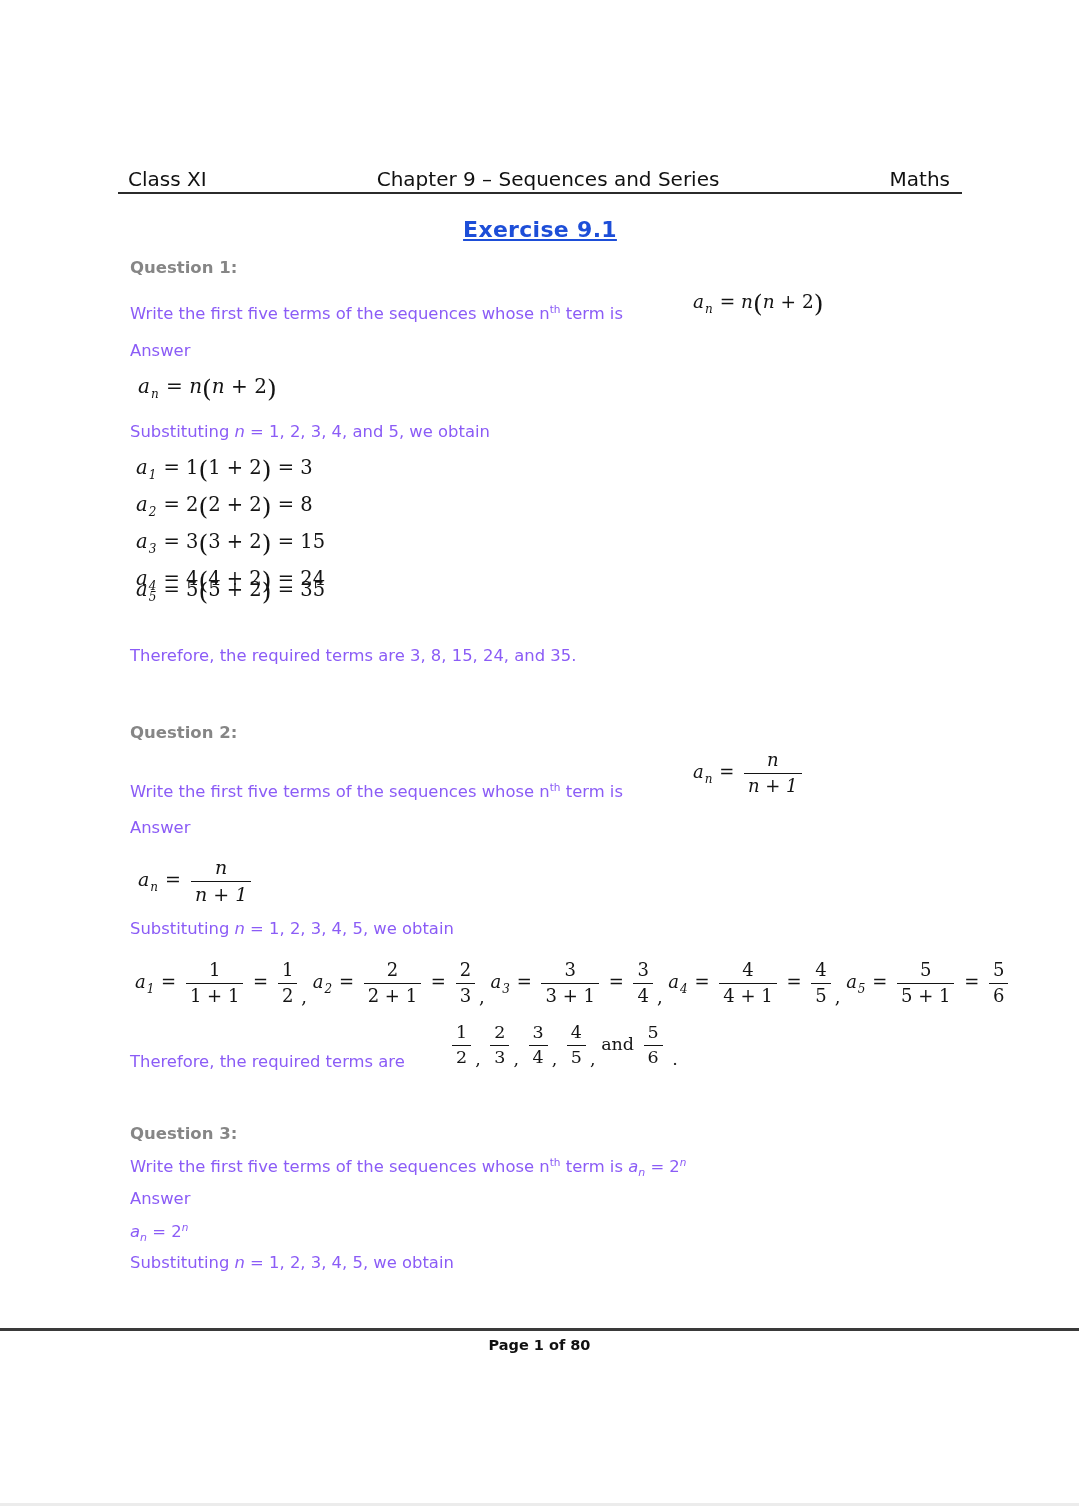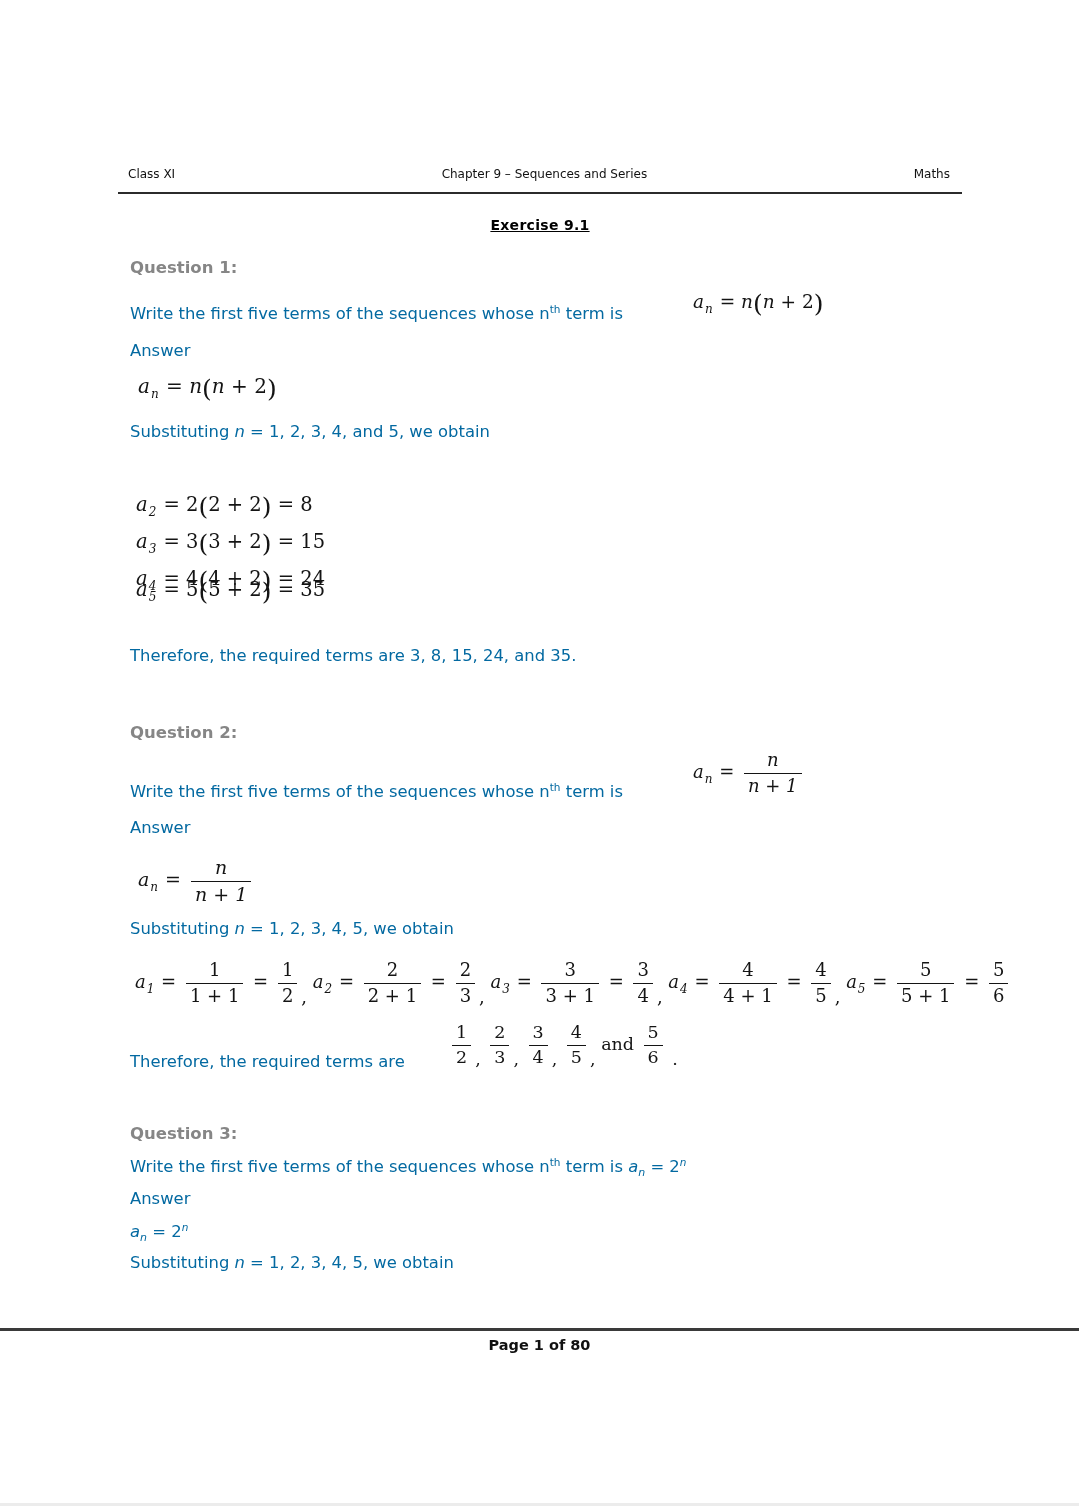--- a/index.html
+++ b/index.html
@@ -3,29 +3,29 @@
 <meta charset="utf-8">
 <style>
   html,body{margin:0;padding:0;background:#fff;}
   body{width:1079px;height:1507px;position:relative;overflow:hidden;
        font-family:"DejaVu Sans",sans-serif;color:#141414;}
   .page{position:absolute;left:118px;top:0;width:844px;height:100%;}
   .abs{position:absolute;}
 
   
   .header-row{top:167px;left:0;width:100%;display:flex;justify-content:space-between;
-              padding:0 12px 0 10px;box-sizing:border-box;font-size:12px;color:#111;}
+              padding:0 12px 0 10px;box-sizing:border-box;font-size:20px;color:#111;}
   .hrule{top:192px;left:0;width:100%;height:2px;background:#2b2b2b;}
 
   
-  .title{top:217px;left:0;width:100%;text-align:center;font-size:14px;font-weight:bold;
-         color:#000000;text-decoration:underline;letter-spacing:.3px;}
+  .title{top:217px;left:0;width:100%;text-align:center;font-size:22px;font-weight:bold;
+         color:#1d4ed8;text-decoration:underline;letter-spacing:.3px;}
 
   
-  .txt{font-size:16.4px;color:#0369a1;line-height:1.25;white-space:nowrap;}
+  .txt{font-size:16.4px;color:#8b5cf6;line-height:1.25;white-space:nowrap;}
   .txt .it{font-style:italic;}
   .txt sup{font-size:10.5px;vertical-align:super;}
   .txt sub{font-size:11px;vertical-align:-4px;}
   .qlabel{font-size:16.5px;font-weight:bold;color:#868686;}
 
   
   .math{font-family:"DejaVu Serif",serif;font-size:19px;color:#141414;white-space:nowrap;}
   .math .mi{font-style:italic;}
   .math .mr{font-style:normal;}
   .math sub{font-size:12px;font-style:italic;vertical-align:-5px;margin:0 1px;}
@@ -83,20 +83,21 @@
 
   <div class="abs title">Exercise 9.1</div>
 
   <div class="abs qlabel" id="q1-label">Question 1:</div>
   <div class="abs txt" id="q1-prompt-text"><span>Write the first five terms of the sequences whose n</span><sup>th</sup><span> term is</span></div>
   <div class="abs math" id="q1-prompt-formula"><span class="mi">a</span><sub>n</sub><span class="mr"> = </span><span class="mi">n</span><span class="mp">(</span><span class="mi">n</span><span class="mr"> + 2</span><span class="mp">)</span></div>
   <div class="abs txt" id="q1-answer">Answer</div>
   <div class="abs math" id="q1-formula"><span class="mi">a</span><sub>n</sub><span class="mr"> = </span><span class="mi">n</span><span class="mp">(</span><span class="mi">n</span><span class="mr"> + 2</span><span class="mp">)</span></div>
   <div class="abs txt" id="q1-subst"><span>Substituting </span><span class="it">n</span><span> = 1, 2, 3, 4, and 5, we obtain</span></div>
 
+  <div class="abs math eqline" id="eq-0"><span class="mi">a</span><sub>1</sub><span class="mr"> = 1</span><span class="mp">(</span><span class="mr">1 + 2</span><span class="mp">)</span><span class="mr"> = 3</span></div>
   <div class="abs math eqline" id="eq-1"><span class="mi">a</span><sub>2</sub><span class="mr"> = 2</span><span class="mp">(</span><span class="mr">2 + 2</span><span class="mp">)</span><span class="mr"> = 8</span></div>
   <div class="abs math eqline" id="eq-2"><span class="mi">a</span><sub>3</sub><span class="mr"> = 3</span><span class="mp">(</span><span class="mr">3 + 2</span><span class="mp">)</span><span class="mr"> = 15</span></div>
   <div class="abs math eqline" id="eq-3"><span class="mi">a</span><sub>4</sub><span class="mr"> = 4</span><span class="mp">(</span><span class="mr">4 + 2</span><span class="mp">)</span><span class="mr"> = 24</span></div>
   <div class="abs math eqline" id="eq-4"><span class="mi">a</span><sub>5</sub><span class="mr"> = 5</span><span class="mp">(</span><span class="mr">5 + 2</span><span class="mp">)</span><span class="mr"> = 35</span></div>
 
   <div class="abs txt" id="q1-conclusion">Therefore, the required terms are 3, 8, 15, 24, and 35.</div>
 
   <div class="abs qlabel" id="q2-label">Question 2:</div>
   <div class="abs txt" id="q2-prompt-text"><span>Write the first five terms of the sequences whose n</span><sup>th</sup><span> term is</span></div>
   <div class="abs math" id="q2-prompt-formula"><span class="mi">a</span><sub>n</sub><span class="mr"> = </span><span class="frac it"><span class="num">n</span><span class="den">n + 1</span></span></div>

